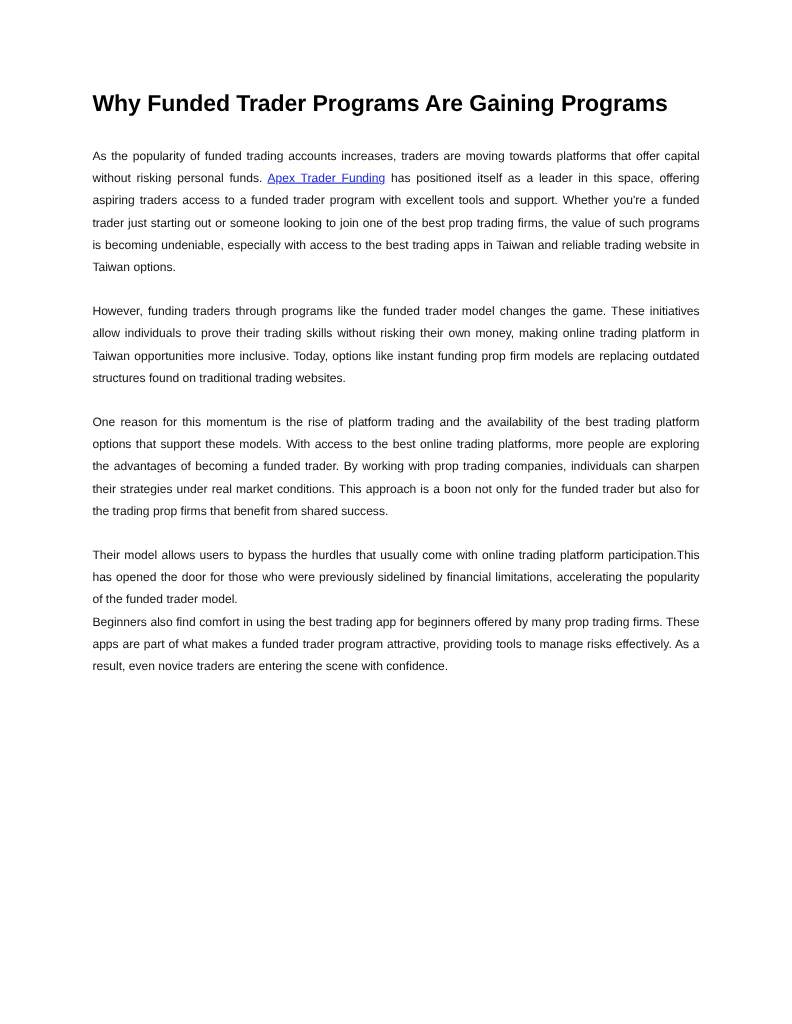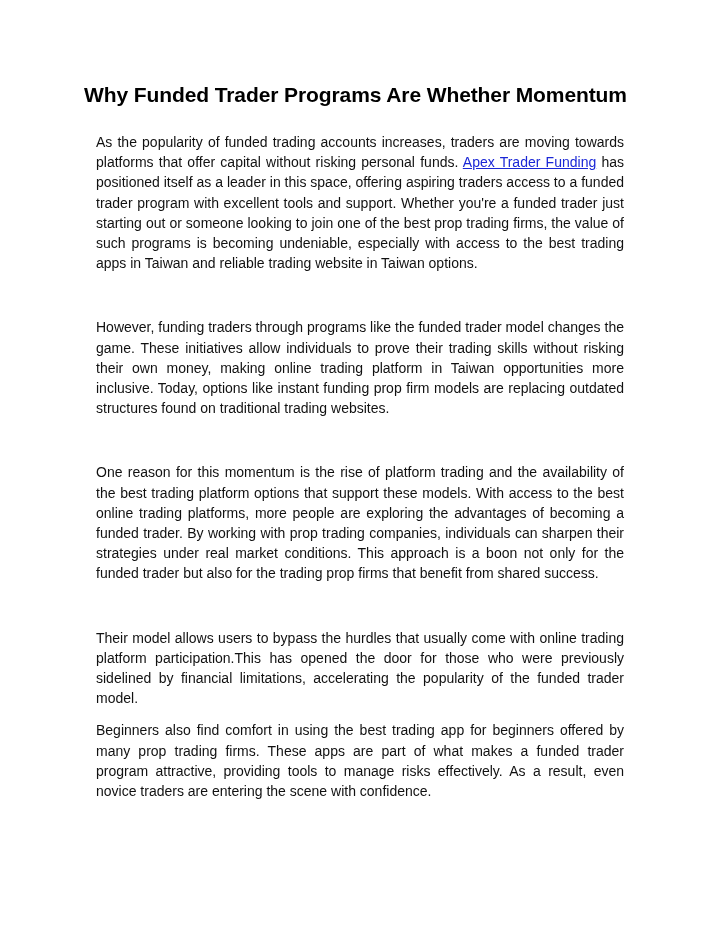--- a/index.html
+++ b/index.html
@@ -24,39 +24,39 @@
     .title {
       font-family: "Liberation Sans", sans-serif;
       font-weight: bold;
       font-size: 21px;
       line-height: 32px;
       margin: 0 0 21px 0;
       color: #000000;
       letter-spacing: -0.1px;
     }
     .para {
-      font-size: 14px;
+      font-size: 11px;
       line-height: 20.2px;
       text-align: justify;
-      margin: 12px;
+      margin: 0;
       color: #111111;
     }
     .gap {
       height: 20px;
     }
     a.link {
       color: #1a27d6;
       text-decoration: underline;
     }
   </style>
 </head>
 <body>
 
 <div class="page">
-  <h1 class="title">Why Funded Trader Programs Are Whether Momentum</h1>
+  <h1 class="title">Why Funded Trader Programs Are Gaining Programs</h1>
 
   <p class="para"><span>As the popularity of funded trading accounts increases, traders are moving towards platforms that offer capital without risking personal funds. </span><a class="link" href="#">Apex Trader Funding</a><span> has positioned itself as a leader in this space, offering aspiring traders access to a funded trader program with excellent tools and support. Whether you're a funded trader just starting out or someone looking to join one of the best prop trading firms, the value of such programs is becoming undeniable, especially with access to the best trading apps in Taiwan and reliable trading website in Taiwan options.</span></p>
 
   <div class="gap"></div>
 
   <p class="para">However, funding traders through programs like the funded trader model changes the game. These initiatives allow individuals to prove their trading skills without risking their own money, making online trading platform in Taiwan opportunities more inclusive. Today, options like instant funding prop firm models are replacing outdated structures found on traditional trading websites.</p>
 
   <div class="gap"></div>
 
   <p class="para">One reason for this momentum is the rise of platform trading and the availability of the best trading platform options that support these models. With access to the best online trading platforms, more people are exploring the advantages of becoming a funded trader. By working with prop trading companies, individuals can sharpen their strategies under real market conditions. This approach is a boon not only for the funded trader but also for the trading prop firms that benefit from shared success.</p>

